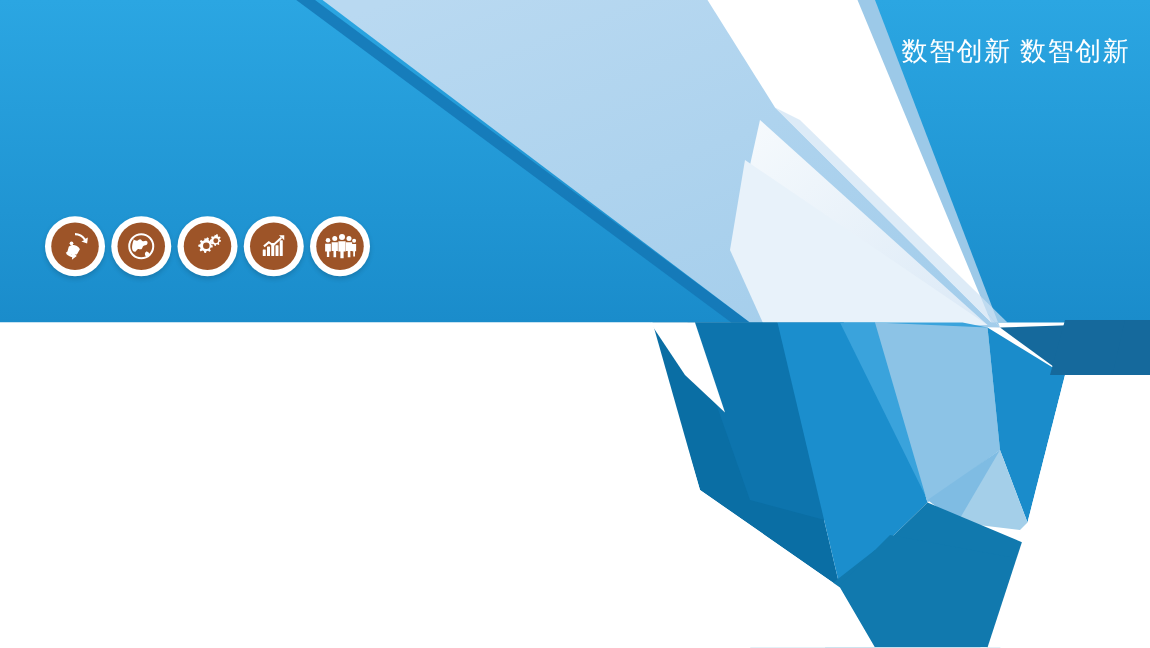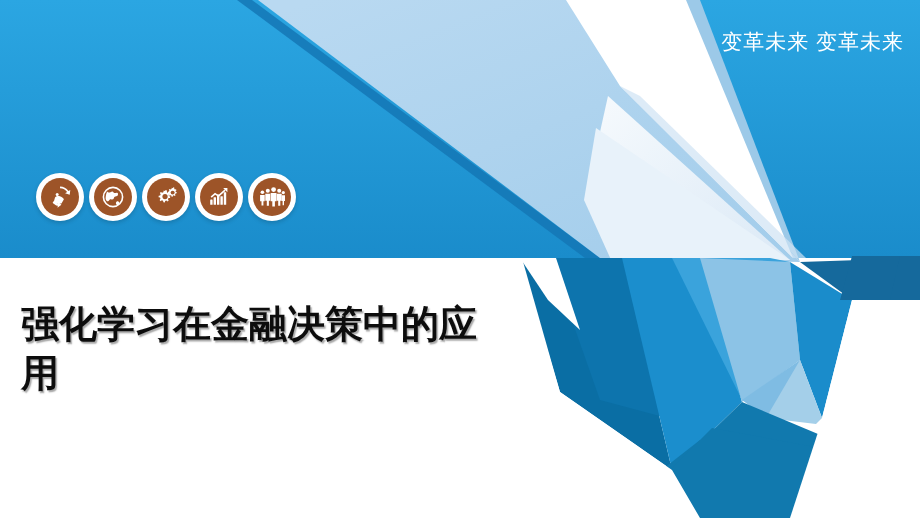--- a/index.html
+++ b/index.html
@@ -154,21 +154,21 @@
     <polygon points="520,258 556,258 580,330 548,300" fill="#ffffff"></polygon>
     <polygon points="790,518 920,518 920,382 822,420" fill="#ffffff"></polygon>
     <polygon points="880,460 920,440 920,518 830,518" fill="#ffffff"></polygon>
 
     <rect x="0" y="0" width="920" height="256" fill="none"></rect>
 
     <polygon points="852,256 920,256 920,300 840,300" fill="#15699c"></polygon>
     <polygon points="900,256 920,256 920,300 890,300" fill="#15699c"></polygon>
   </svg>
 
-  <div id="tagline">变革未来 变革未来</div>
+  <div id="tagline">数智创新 数智创新</div>
 
   <div id="icon-row">
 
     <div class="icon-badge">
       <span class="disc">
         <svg width="24" height="24" viewBox="0 0 24 24" aria-hidden="true">
           <path d="M12 3.2a8.6 8.6 0 0 1 7.2 3.9l-2.1 1.1 4.6 1.5.6-4.8-1.9 1A10.4 10.4 0 0 0 12 1.4z" fill="#ffffff"></path>
           <path d="M4.6 17.2c1.1 1.9 3 3.2 5.2 3.6l-.3 1.9 3.9-2.9-3.5-3.3-.3 2a6.1 6.1 0 0 1-3.4-2.4z" fill="#ffffff"></path>
           <path d="M7 12.4c1.2-1.1 3-1.6 4.8-1.2 1.9.4 3.4 1.6 4.1 3.1l-2.4 4.2H5.3z" fill="#ffffff"></path>
           <circle cx="9.2" cy="9.6" r="1.5" fill="#ffffff"></circle>
@@ -229,15 +229,14 @@
             <path d="M17.7 9.8h5v7h-1.4v5h-2.1v-5h-1.5z"></path>
             <circle cx="24.3" cy="8.6" r="1.6"></circle>
             <path d="M22.6 11.2h3.6v5.8h-1.2v4.2h-1.4v-4.2h-1z"></path>
           </g>
         </svg>
       </span>
     </div>
 
   </div>
 
-  <div id="title">强化学习在金融决策中的应用</div>
 
 </div>
 
 </body></html>

